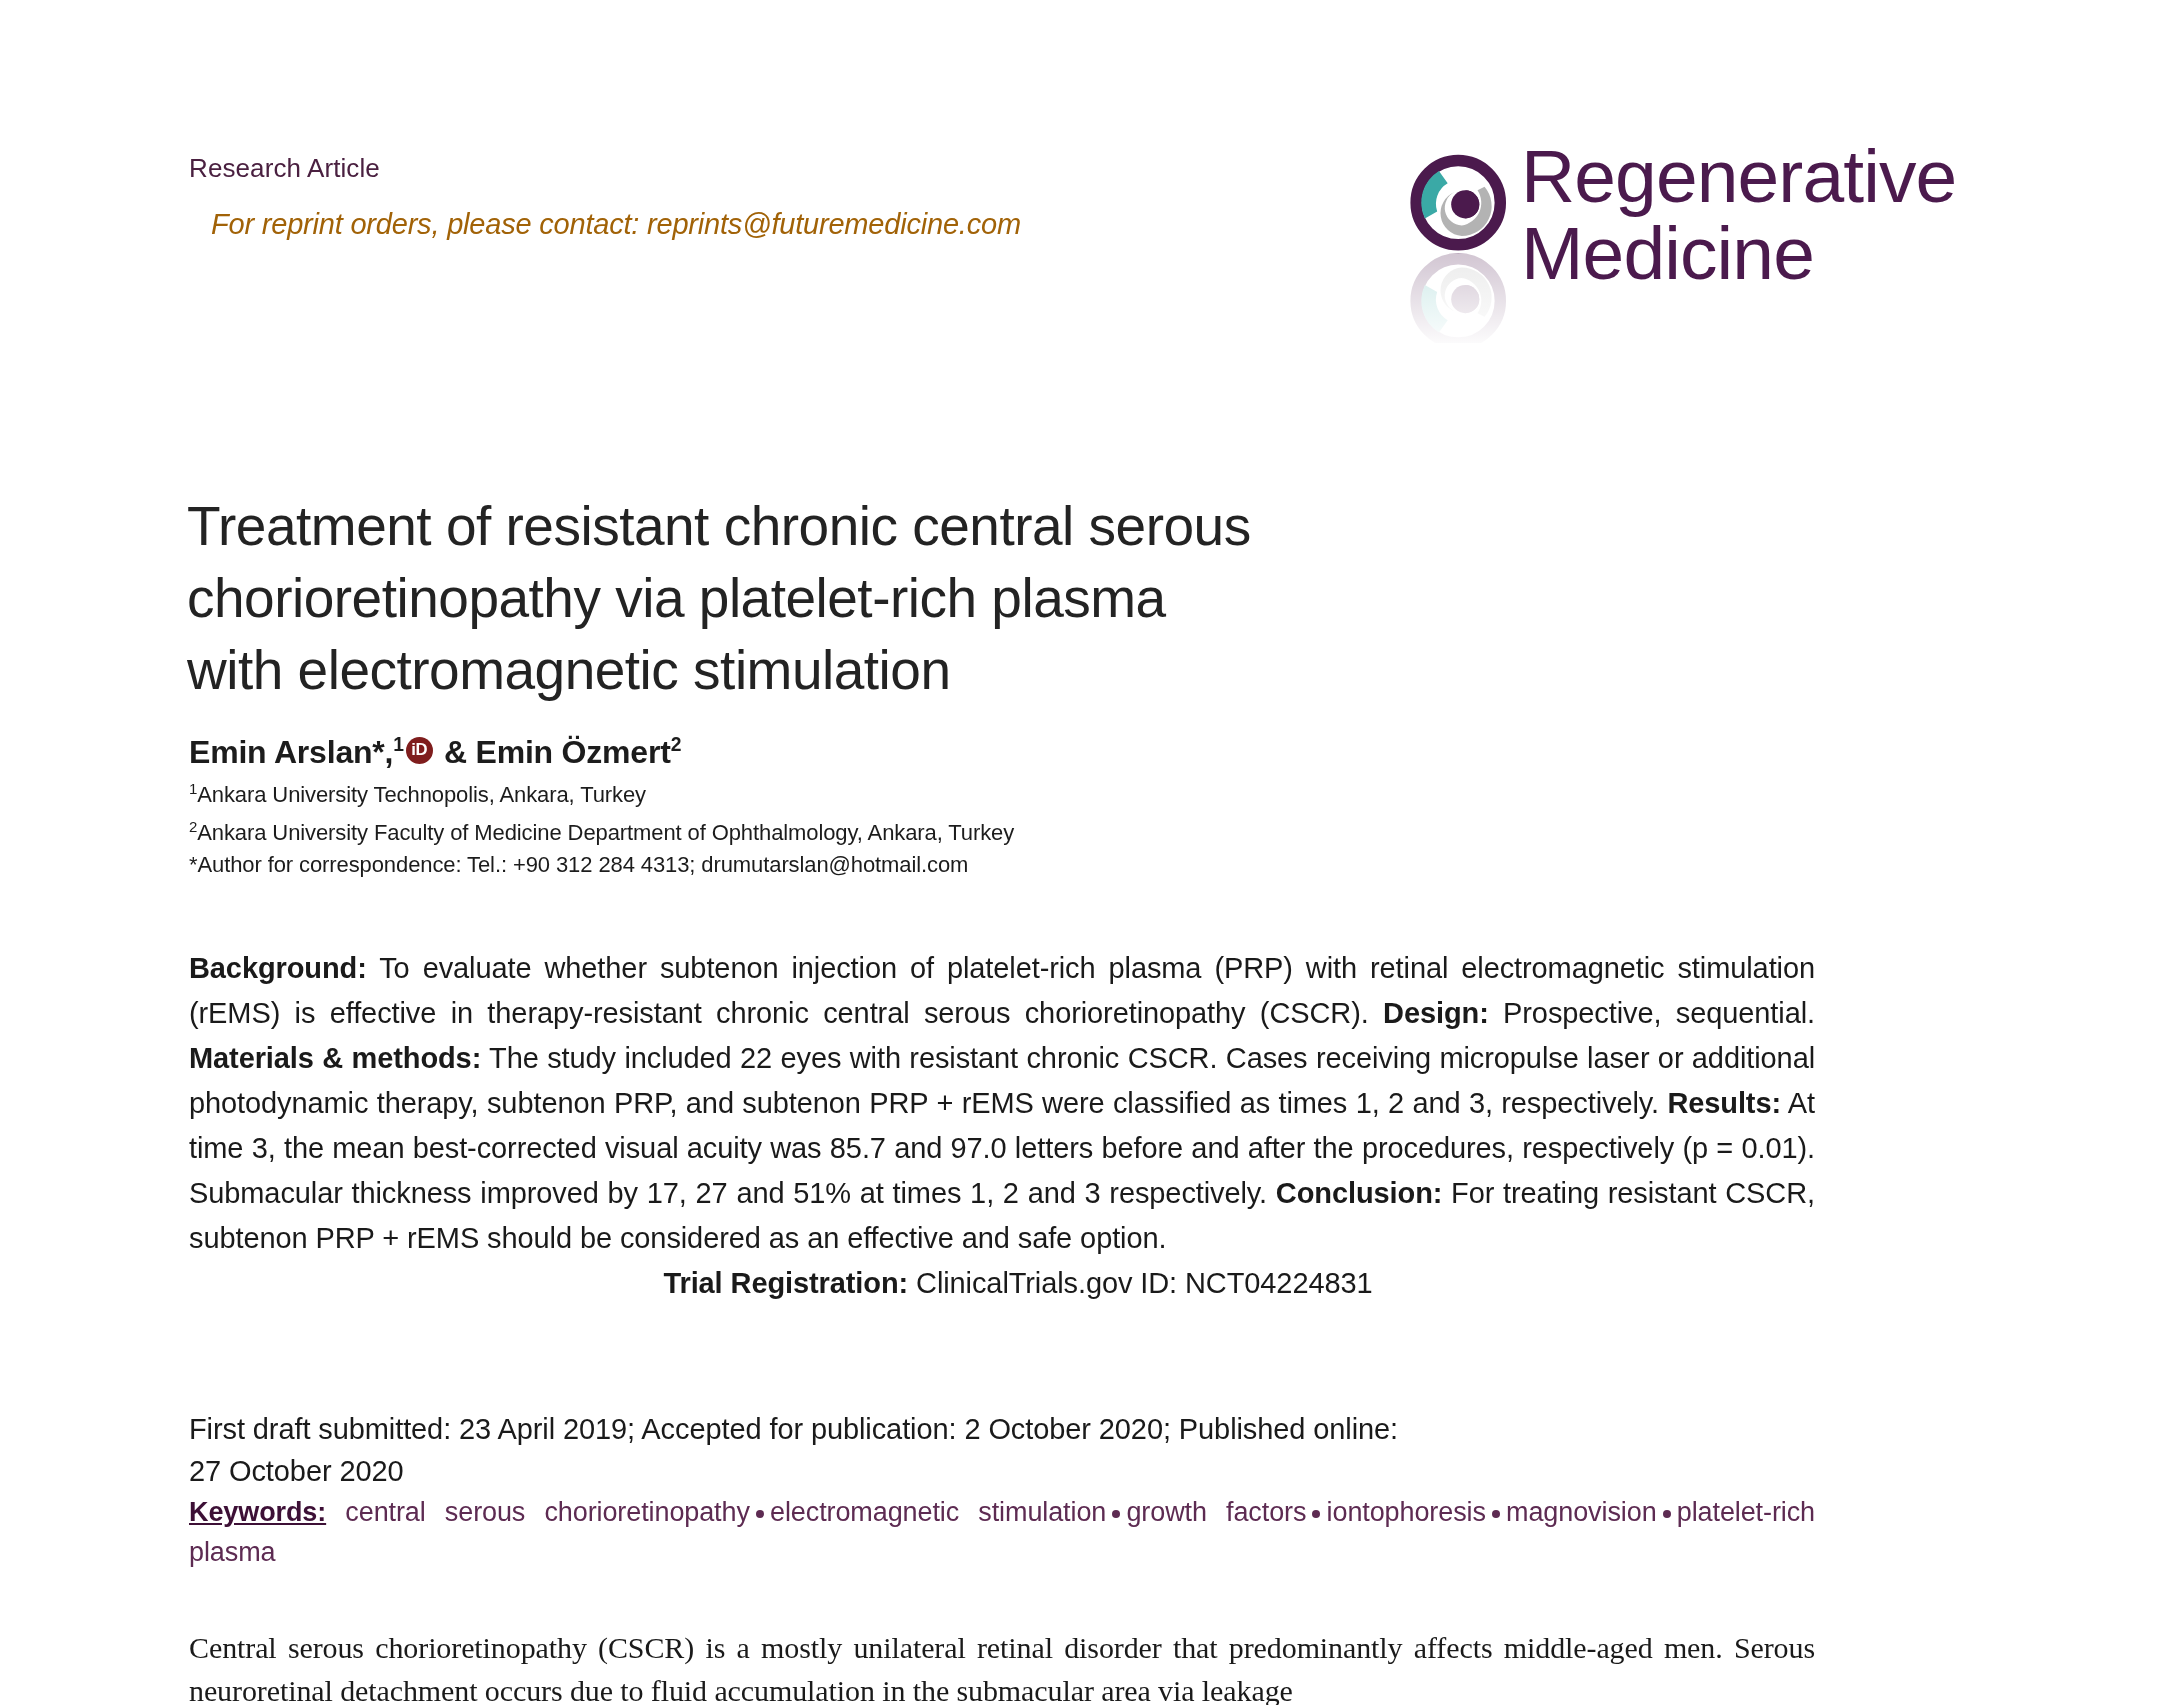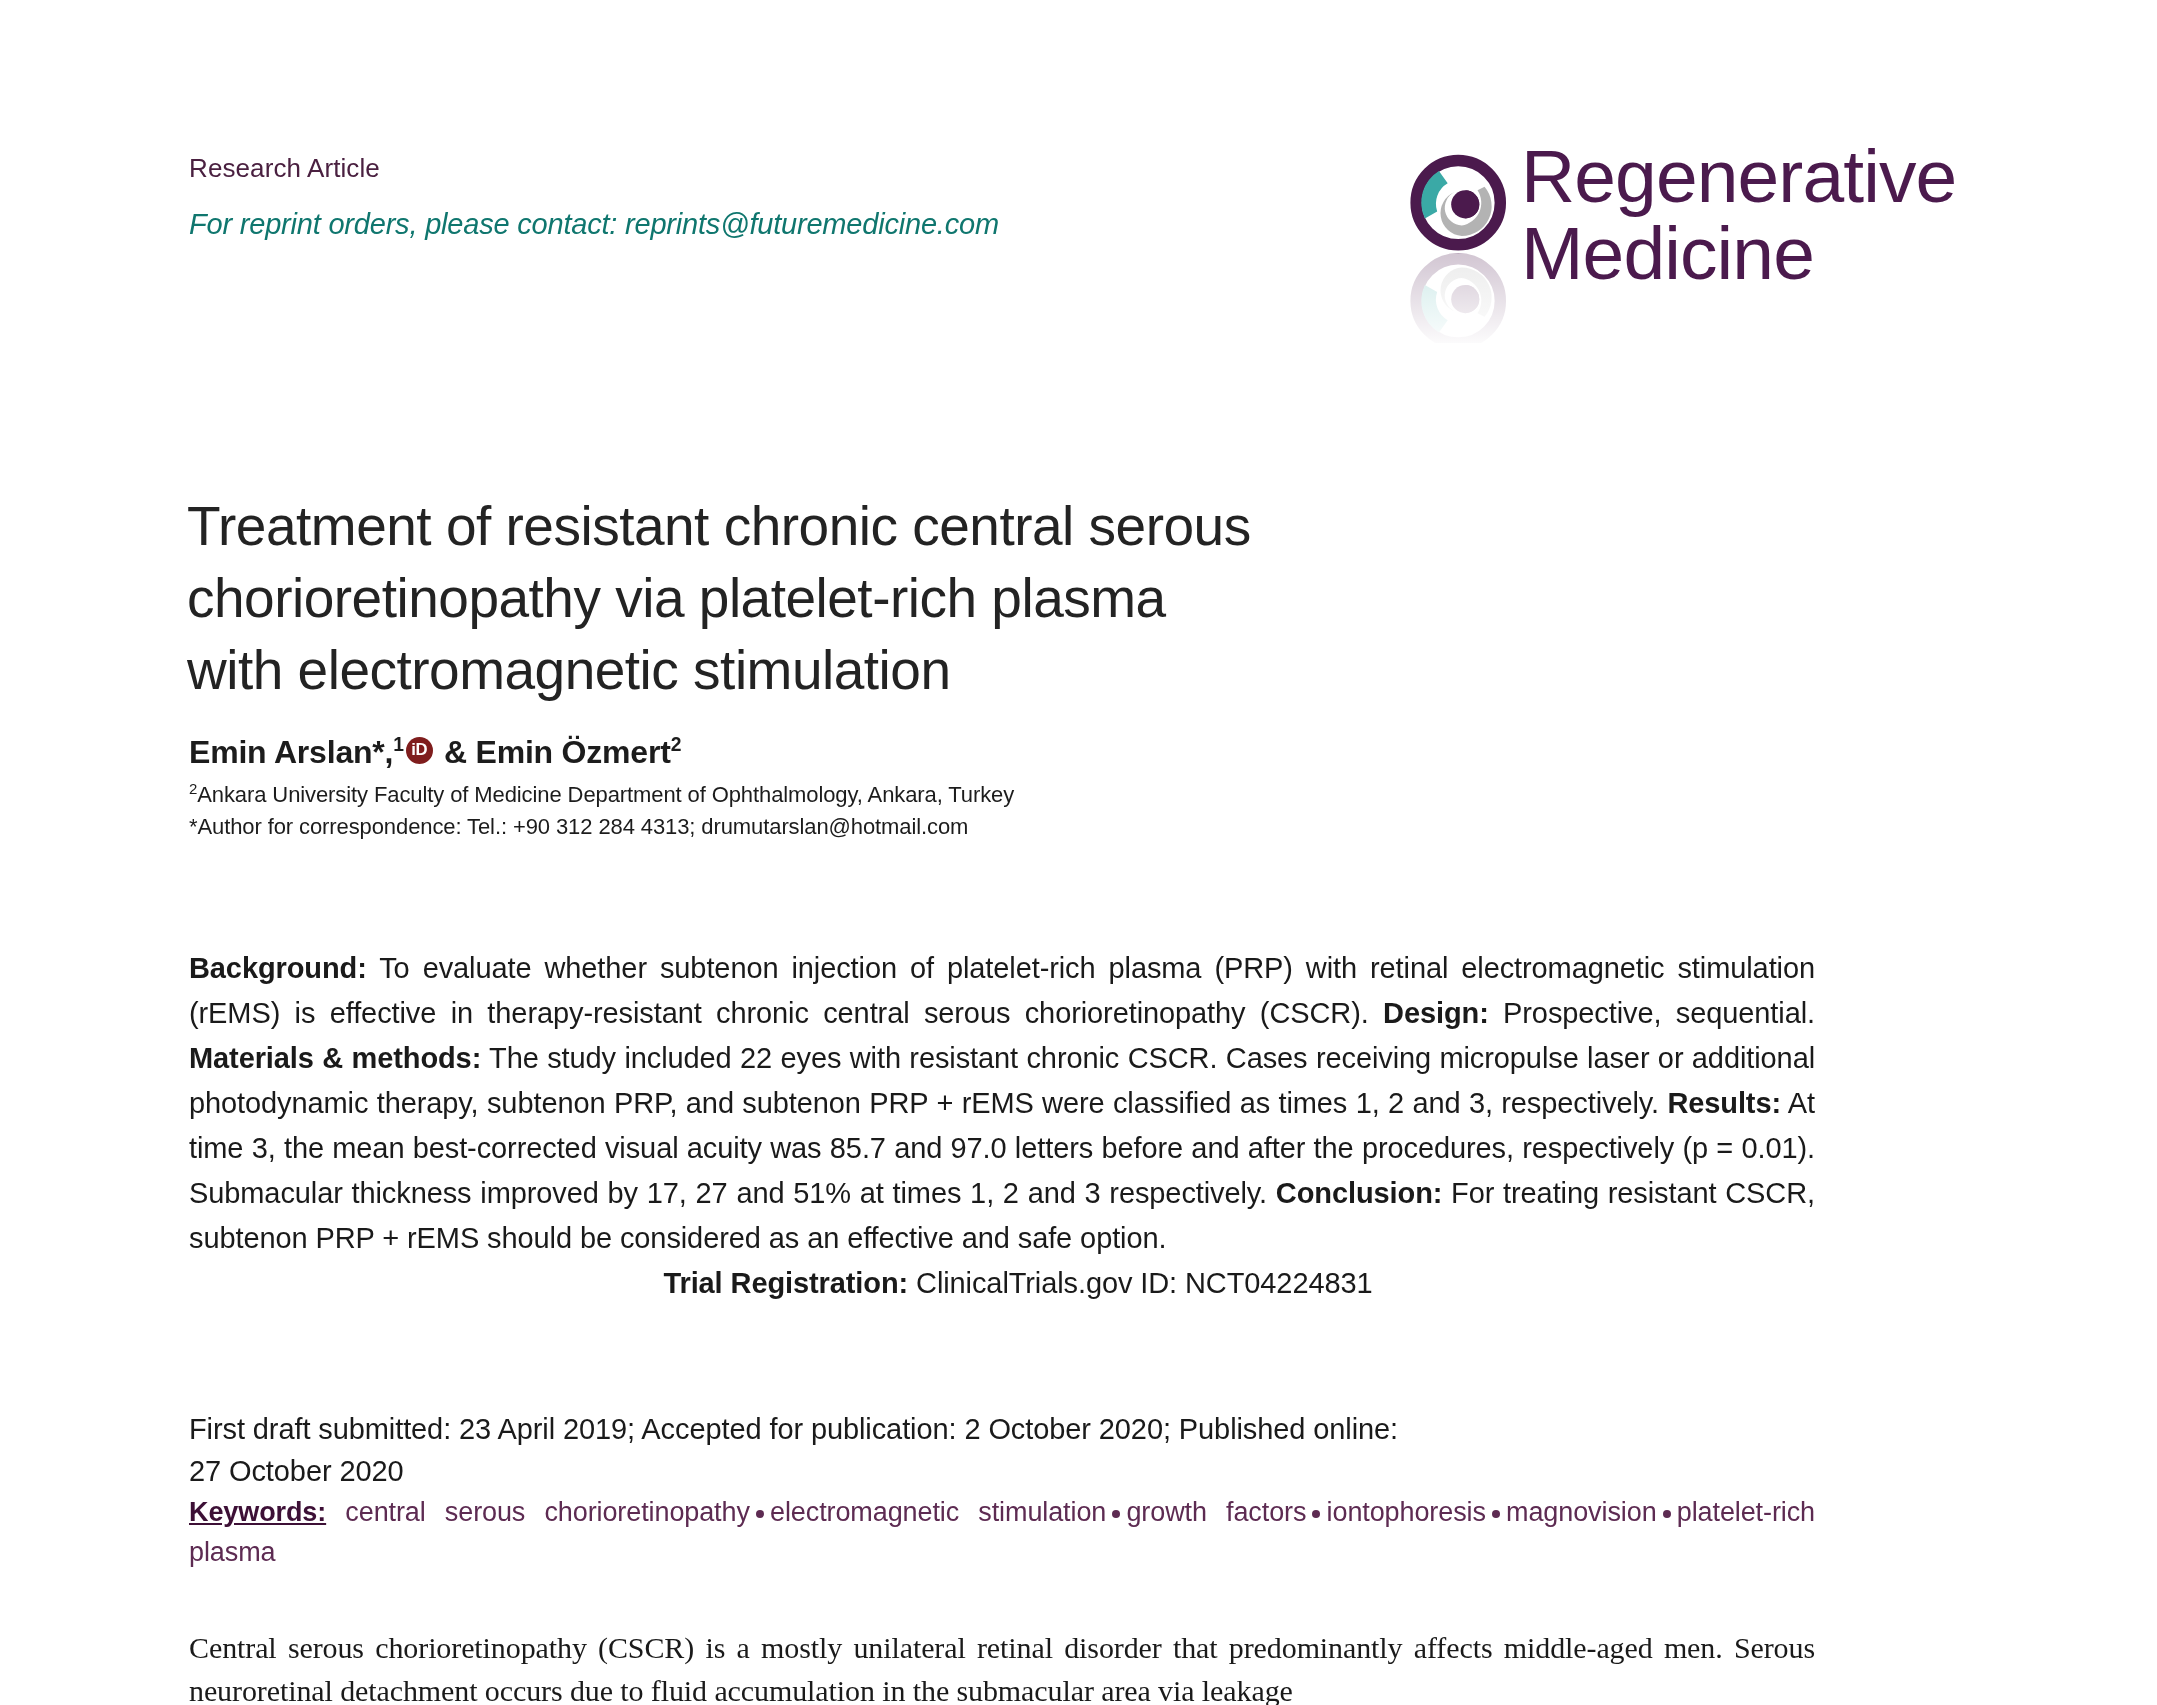--- a/index.html
+++ b/index.html
@@ -42,22 +42,23 @@
     line-height: 32px;
     color: #4a2040;
     letter-spacing: 0.1px;
   }
   .reprint-line {
     margin-top: 23px;
     font-family: "Liberation Sans", sans-serif;
     font-style: italic;
     font-size: 29px;
     line-height: 35px;
-    color: #0f766e;
+    color: #a16207;
     letter-spacing: -0.2px;
+    margin-left: 22px;
   }
 
   
   .logo {
     position: absolute;
     right: 0;
     top: -8.8px;
     width: 606px;
     height: 219px;
   }
@@ -258,20 +259,21 @@
 
   <h1 class="title">
     <span class="tline">Treatment of resistant chronic central serous</span>
     <span class="tline">chorioretinopathy via platelet-rich plasma</span>
     <span class="tline">with electromagnetic stimulation</span>
   </h1>
 
   <div class="authors">
     <div class="author-names"><span>Emin Arslan*,</span><sup>1</sup><span class="orcid"><span>iD</span></span><span> &amp; Emin Özmert</span><sup>2</sup></div>
 
+    <div class="affil"><sup>1</sup><span>Ankara University Technopolis, Ankara, Turkey</span></div>
 
     <div class="affil"><sup>2</sup><span>Ankara University Faculty of Medicine Department of Ophthalmology, Ankara, Turkey</span></div>
 
     <div class="affil">*Author for correspondence: Tel.: +90 312 284 4313; drumutarslan@hotmail.com</div>
   </div>
 
   <div class="abstract"><b>Background:</b><span> To evaluate whether subtenon injection of platelet-rich plasma (PRP) with retinal electromagnetic stimulation (rEMS) is effective in therapy-resistant chronic central serous chorioretinopathy (CSCR). </span><b>Design:</b><span> Prospective, sequential. </span><b>Materials &amp; methods:</b><span> The study included 22 eyes with resistant chronic CSCR. Cases receiving micropulse laser or additional photodynamic therapy, subtenon PRP, and subtenon PRP + rEMS were classified as times 1, 2 and 3, respectively. </span><b>Results:</b><span> At time 3, the mean best-corrected visual acuity was 85.7 and 97.0 letters before and after the procedures, respectively (p = 0.01). Submacular thickness improved by 17, 27 and 51% at times 1, 2 and 3 respectively. </span><b>Conclusion:</b><span> For treating resistant CSCR, subtenon PRP + rEMS should be considered as an effective and safe option.</span><span class="trialreg"><b>Trial Registration:</b><span> ClinicalTrials.gov ID: NCT04224831</span></span></div>
 
   <div class="dates">
     <div>First draft submitted:  23 April 2019; Accepted for publication:  2 October 2020; Published online:</div>

